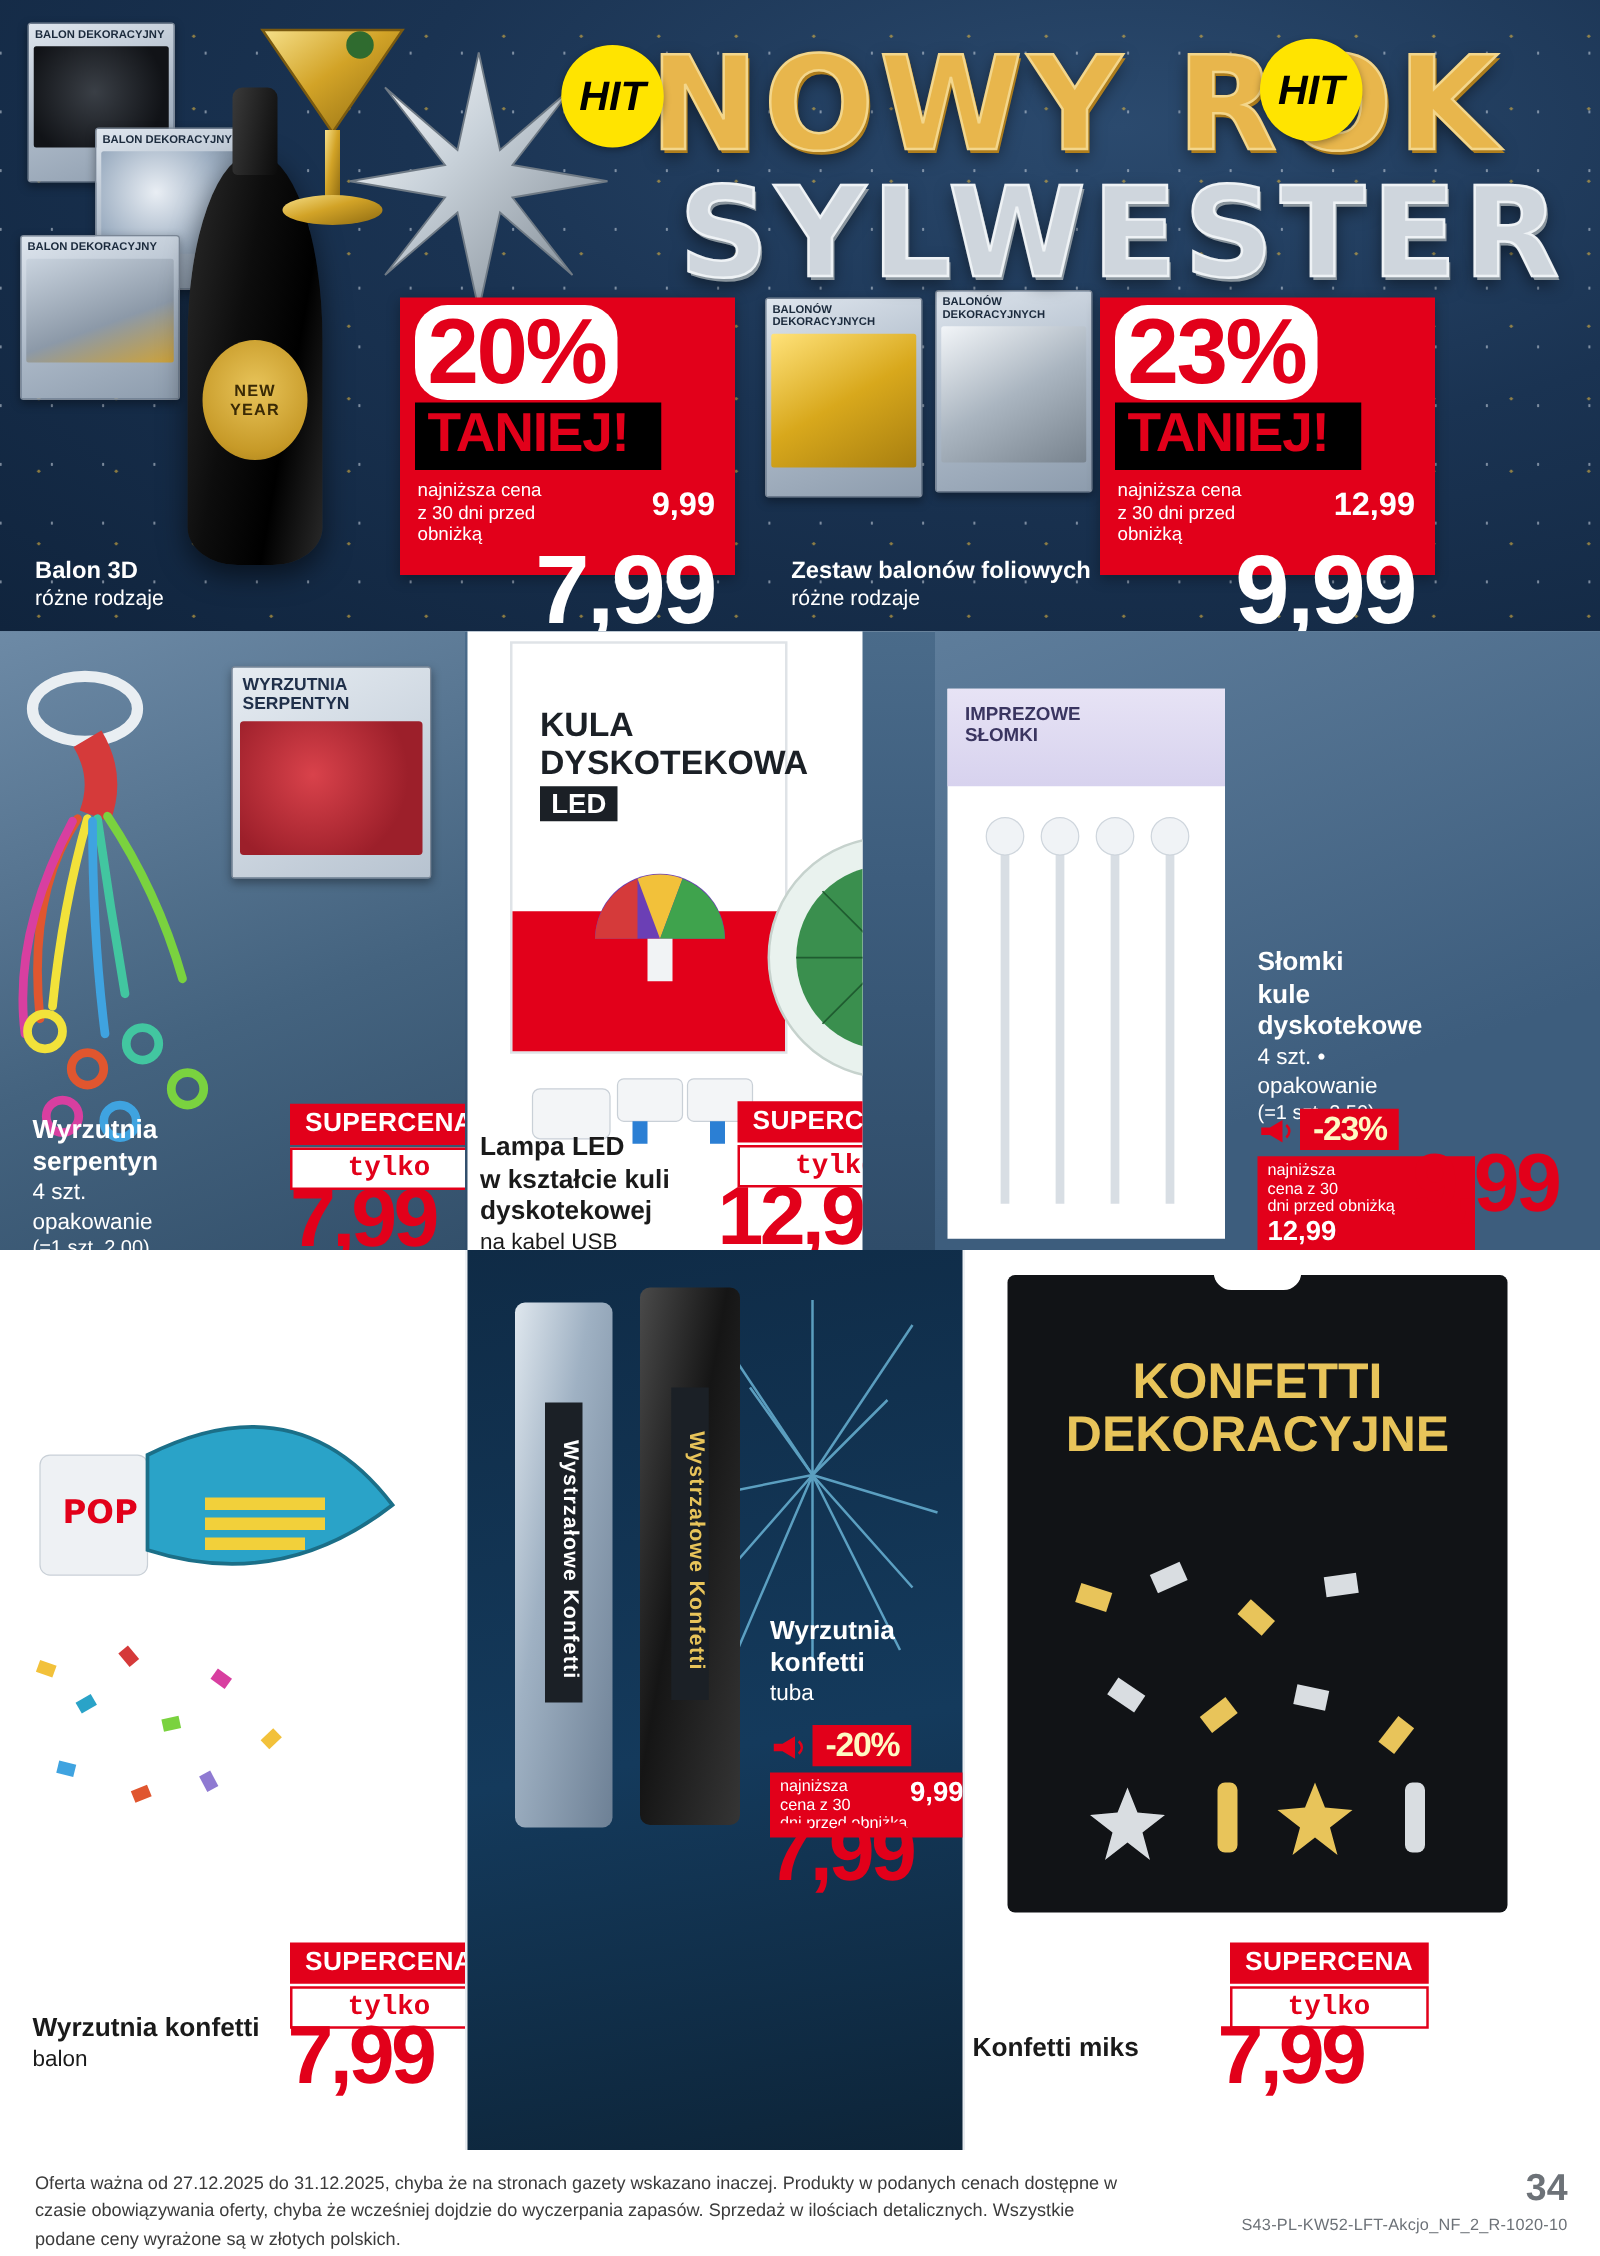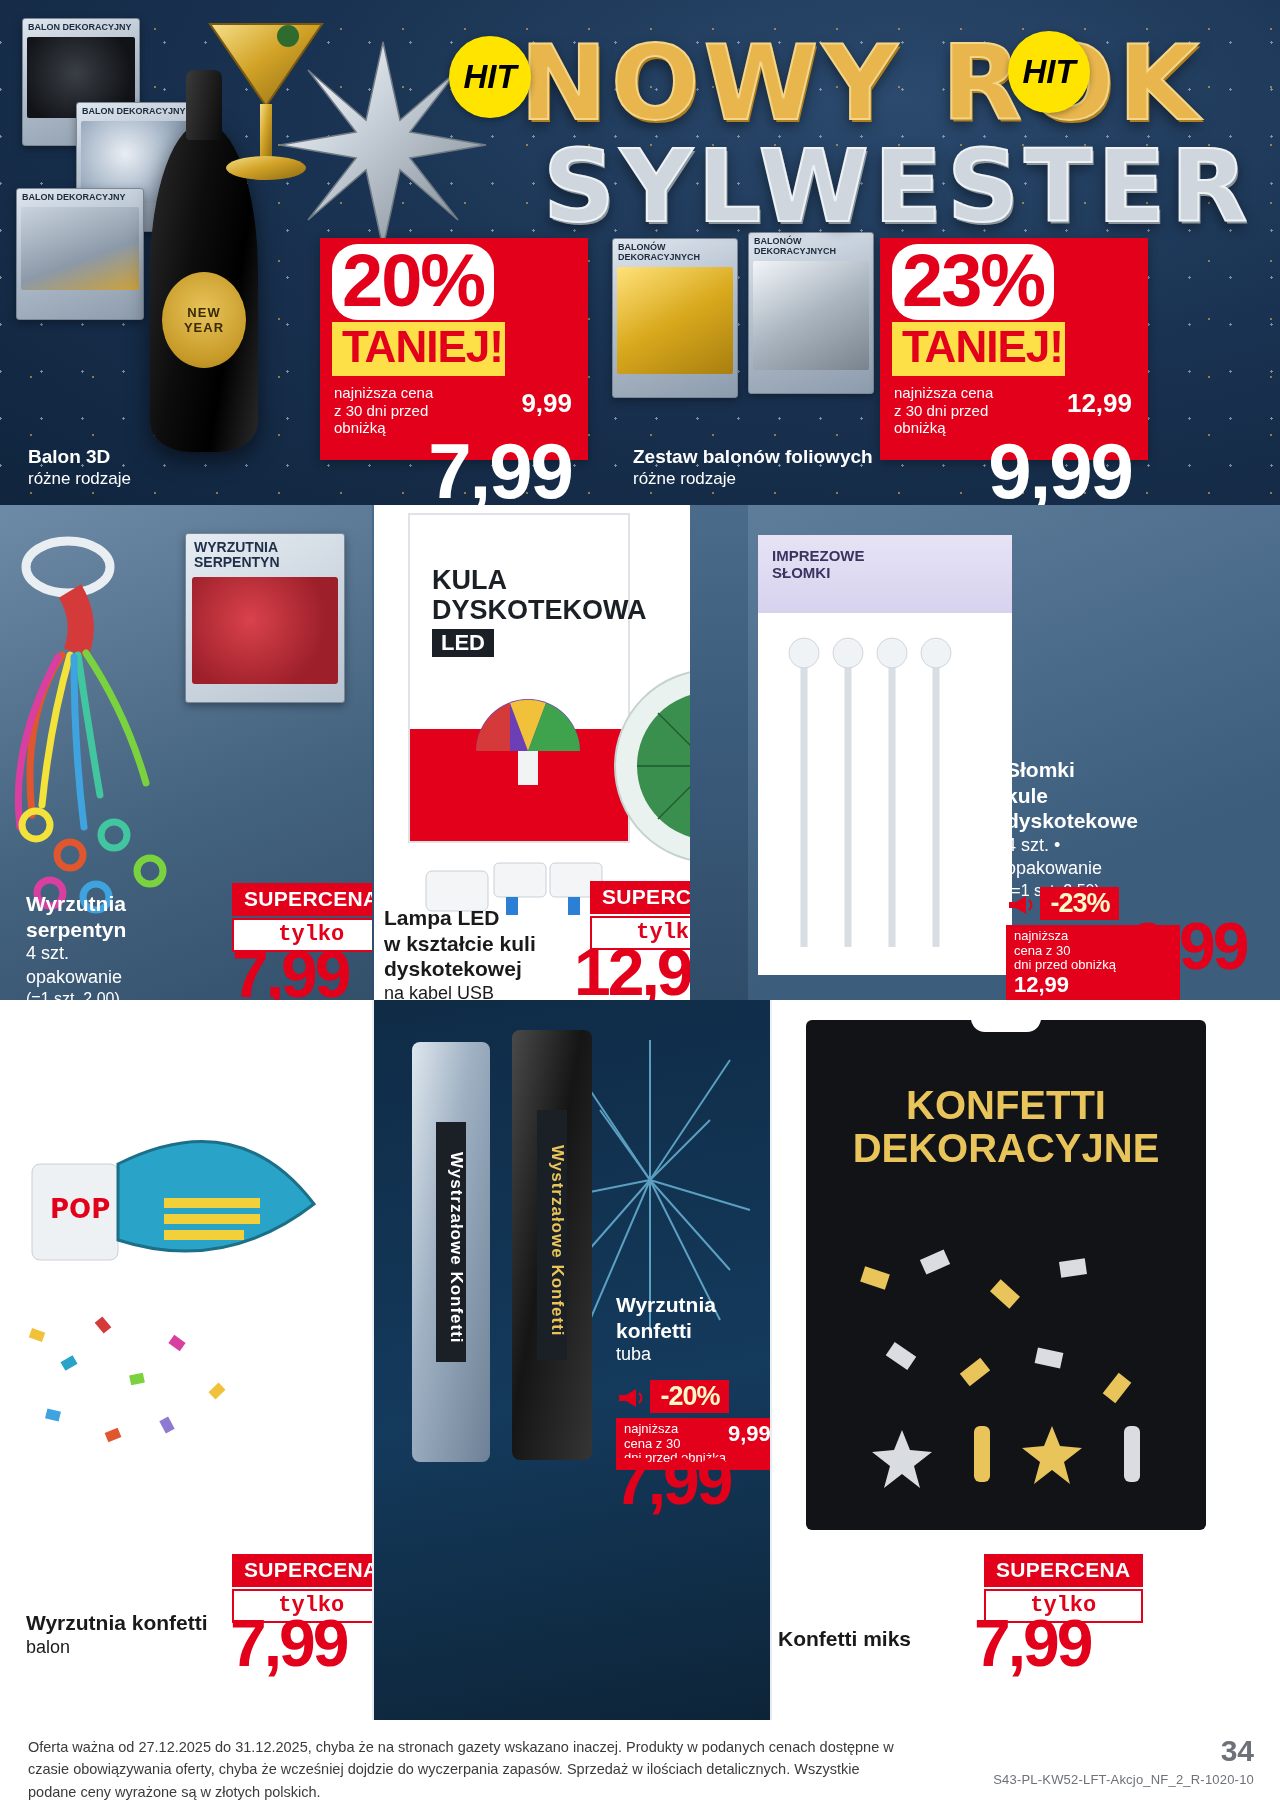--- a/index.html
+++ b/index.html
@@ -93,22 +93,22 @@
     position:absolute; background:#e2001a; color:#fff;
     box-shadow:0 3px 10px rgba(0,0,0,.3);
   }
   .promo .pct {
     font-size:74px; font-weight:bold; line-height:.95; letter-spacing:-2px;
     background:#fff; color:#e2001a; display:inline-block;
     padding:2px 10px 4px 10px;
     border-radius:26px;
   }
   .promo .taniej {
-    font-size:44px; font-weight:bold; color:#e2001a; background:#fde047;
-    display:inline-block; padding:0 2px 4px 10px; letter-spacing:-1px;
+    font-size:44px; font-weight:bold; color:#e2001a; background:#000000;
+    display:inline-block; padding:0 26px 4px 10px; letter-spacing:-1px;
   }
   .promo .prev {
     font-size:15px; line-height:1.15; color:#fff; padding:8px 0 0 14px;
   }
   .promo .prevval {
     position:absolute; right:16px; font-size:26px; font-weight:bold;
   }
   .promo .big {
     font-size:78px; font-weight:bold; line-height:.9; text-align:right;
     padding-right:16px; letter-spacing:-2px;
@@ -383,21 +383,21 @@
       </div>
 
       <div class="supercena" style="left:216px;top:376px;">
         <span class="tag">SUPERCENA</span>
         <span class="tylko">tylko</span>
       </div>
       <div class="price-red" style="position:absolute;left:200px;top:438px;">12,99</div>
     </div>
 
     <div class="cell" style="left:748px;top:0;width:532px;height:495px;background:linear-gradient(160deg,#5e7d9b 0%,#3d5d7d 70%);">
-      <div style="position:absolute;left:10px;top:30px;width:254px;height:440px;background:#ffffff;">
+      <div style="position:absolute;left:10px;top:46px;width:222px;height:440px;background:#ffffff;">
         <div style="height:78px;background:linear-gradient(180deg,#e7e3f5,#d7d2ee);padding:12px 0 0 14px;font-size:15px;font-weight:bold;color:#3a3560;white-space:pre-line;line-height:1.15;">IMPREZOWE
 SŁOMKI</div>
         <svg style="position:absolute;left:18px;top:92px;width:190px;height:330px;" viewBox="0 0 190 330">
           <g stroke="#d8dee4" stroke-width="7" fill="none">
             <path d="M28 30 v290"></path>
               <path d="M72 30 v290"></path>
               <path d="M116 30 v290"></path>
               <path d="M160 30 v290"></path>
           </g>
           <g fill="#f0f3f6" stroke="#cfd6dd">

